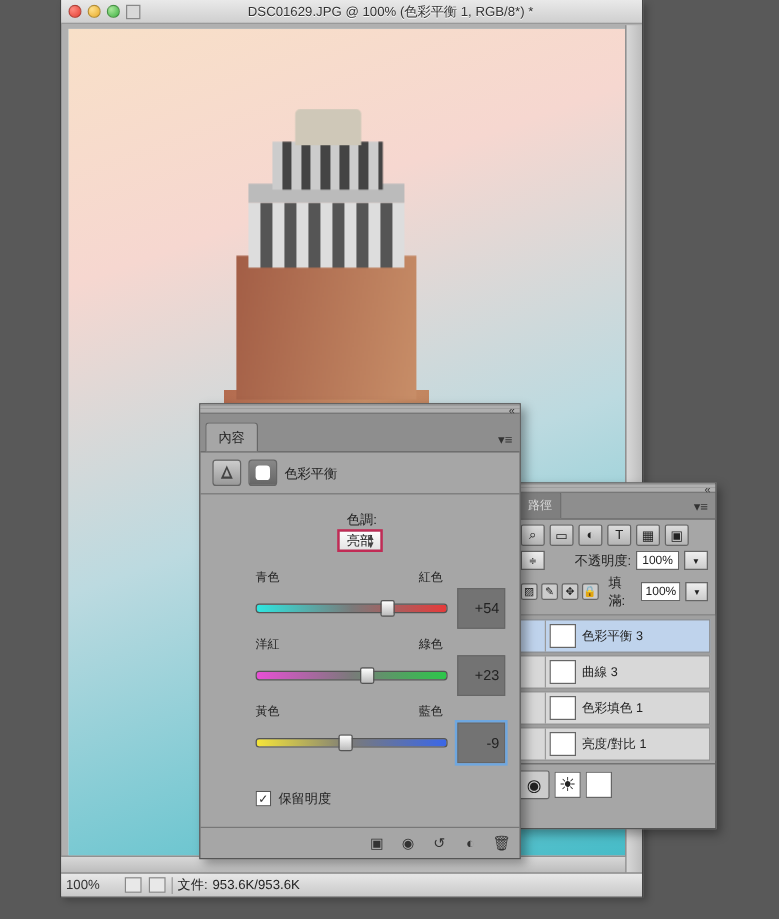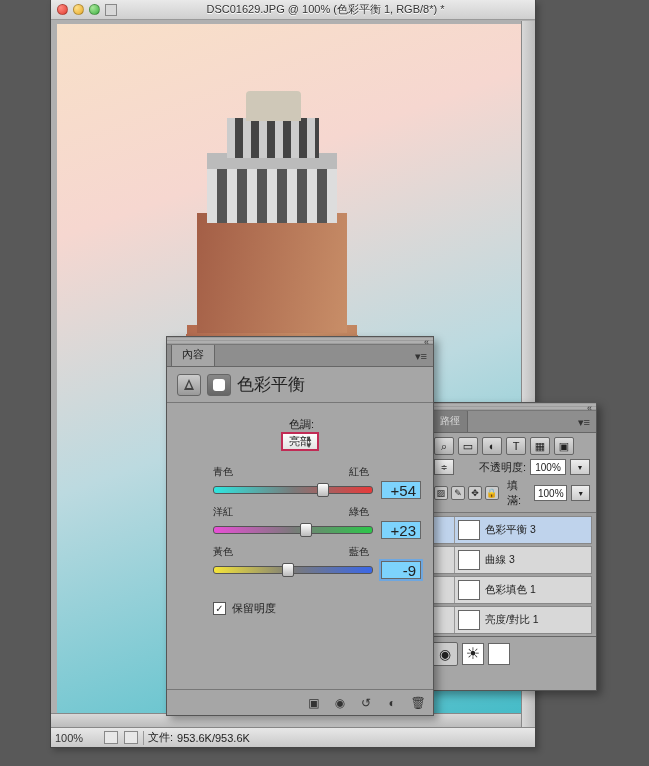--- a/index.html
+++ b/index.html
@@ -121,21 +121,21 @@
 .panel-grip{
   height:8px;
   background:repeating-linear-gradient(#9d9d9d 0 1px,#afafaf 1px 3px);
   border-bottom:1px solid #777;
   position:relative;
 }
 .panel-grip .chev{
   position:absolute; right:4px; top:0; font-size:9px; color:#333;
 }
 .panel-tabs{
-  height:22px;
+  height:32px;
   background:#8e8e8e;
   border-bottom:1px solid #666;
   display:flex;
   align-items:flex-end;
 }
 .panel-tab{
   background:#a6a6a6;
   padding:4px 10px;
   font-size:11px;
   border:1px solid #666;
@@ -162,21 +162,21 @@
   padding:6px 10px;
   border-bottom:1px solid #777;
 }
 .props-head .ib{
   width:24px;height:22px;border:1px solid #666;background:linear-gradient(#ccc,#999);
   display:flex;align-items:center;justify-content:center;
   border-radius:3px;
 }
 .props-head .ib.second{background:linear-gradient(#888,#666);}
 .props-head .ib.second .inner{width:12px;height:12px;background:#fff;border-radius:3px;}
-.props-title{font-size:17px; color:#222;font-family:Liberation Serif, serif;}
+.props-title{font-size:11px; color:#222;font-family:Liberation Serif, serif;}
 
 .props-body{ padding:14px 12px 6px;}
 .row{ display:flex; align-items:center; margin-bottom:14px;flex-direction:column;}
 .row .lab{ width:34px; text-align:right; margin-right:6px; color:#222; font-size:11px;}
 .row .dropdown{
   flex:1; height:26px;
   background:linear-gradient(#fdfdfd,#e4e4e4);
   border:2px solid #c12b55;
   display:flex; align-items:center;
   padding:0 6px;
@@ -208,25 +208,25 @@
 .gr-yb{background:linear-gradient(90deg,#f5e53a,#7a7a7a,#3a67e8);}
 .thumb{
   position:absolute; top:-4px;
   width:12px; height:14px;
   background:linear-gradient(#fff,#bbb);
   border:1px solid #555;
   border-radius:2px;
   transform:translateX(-50%);
 }
 .numbox{
-  width:40px; height:18px;
+  width:40px; height:34px;
   margin-left:8px;
-  background:#7dd3fc;
+  background:#737373;
   border:1px solid #666;
-  font-size:15px;
+  font-size:12px;
   display:flex; align-items:center; justify-content:flex-end;
   padding-right:4px;
 }
 .numbox.active{ outline:2px solid #6ea7e0; }
 
 .chk-row{ display:flex; align-items:center; padding:16px 0 0 34px; font-size:11px;}
 .chk{
   width:13px;height:13px;border:1px solid #555;
   background:#fff;margin-right:6px;
   display:flex;align-items:center;justify-content:center;

